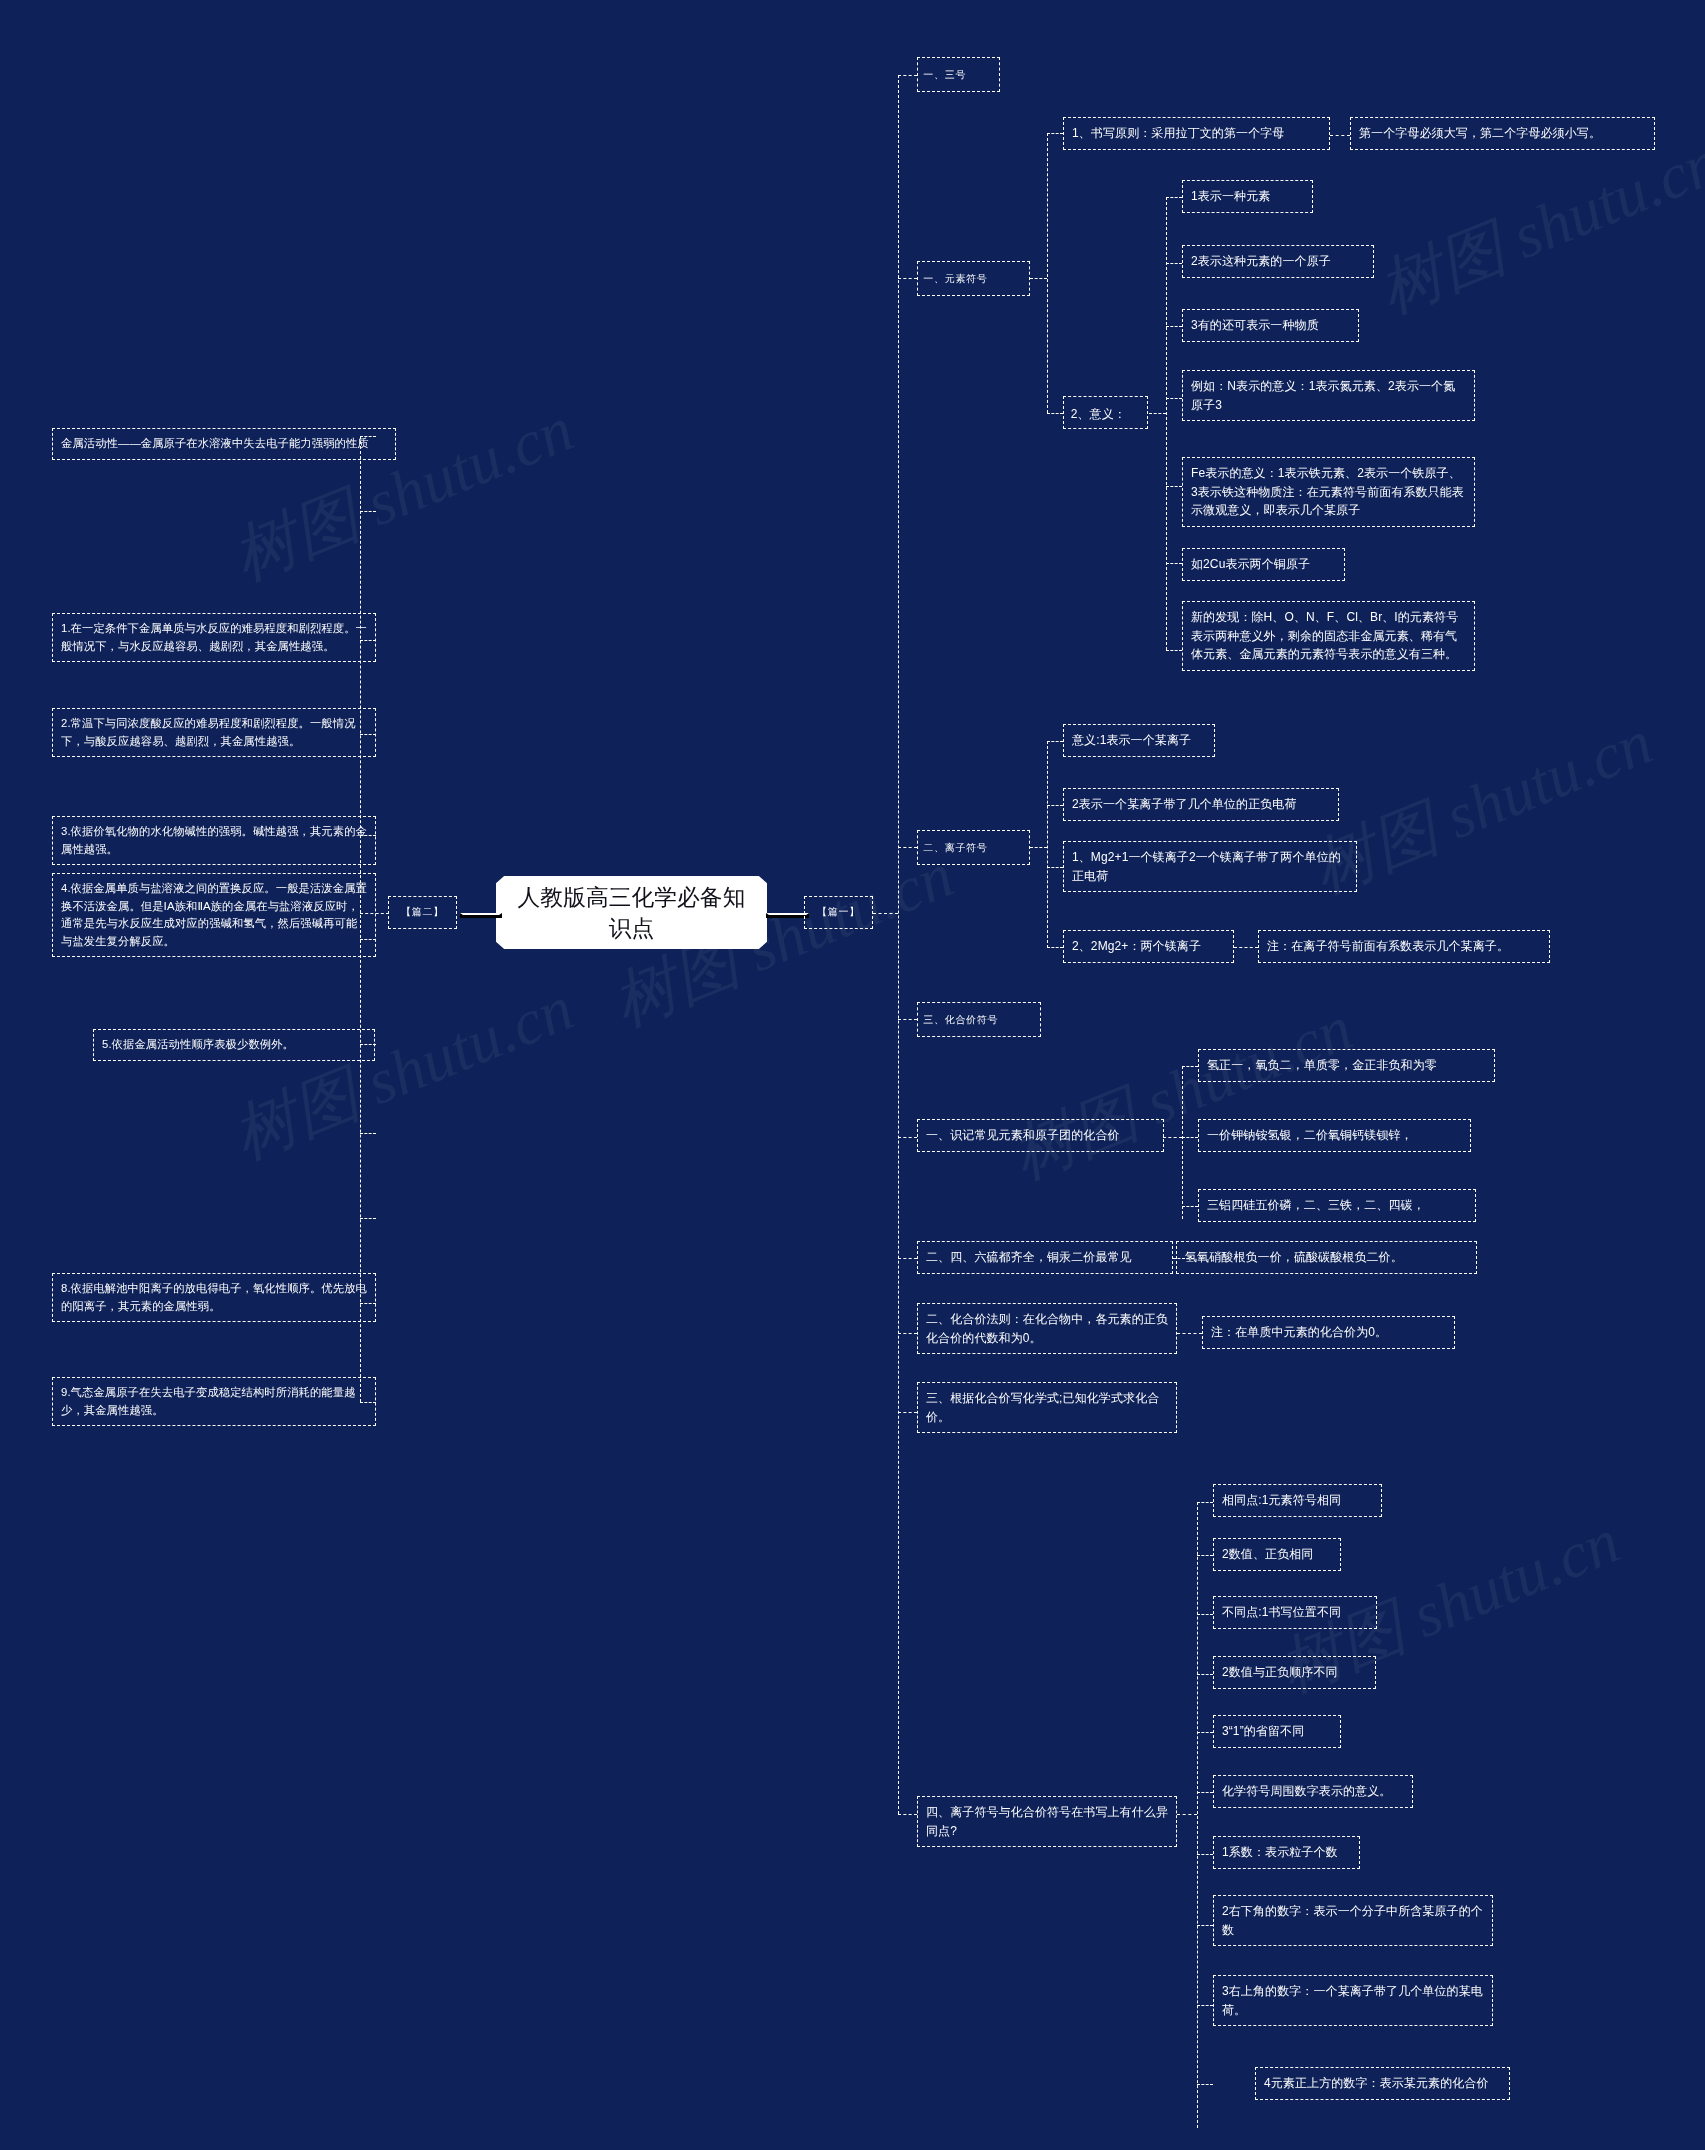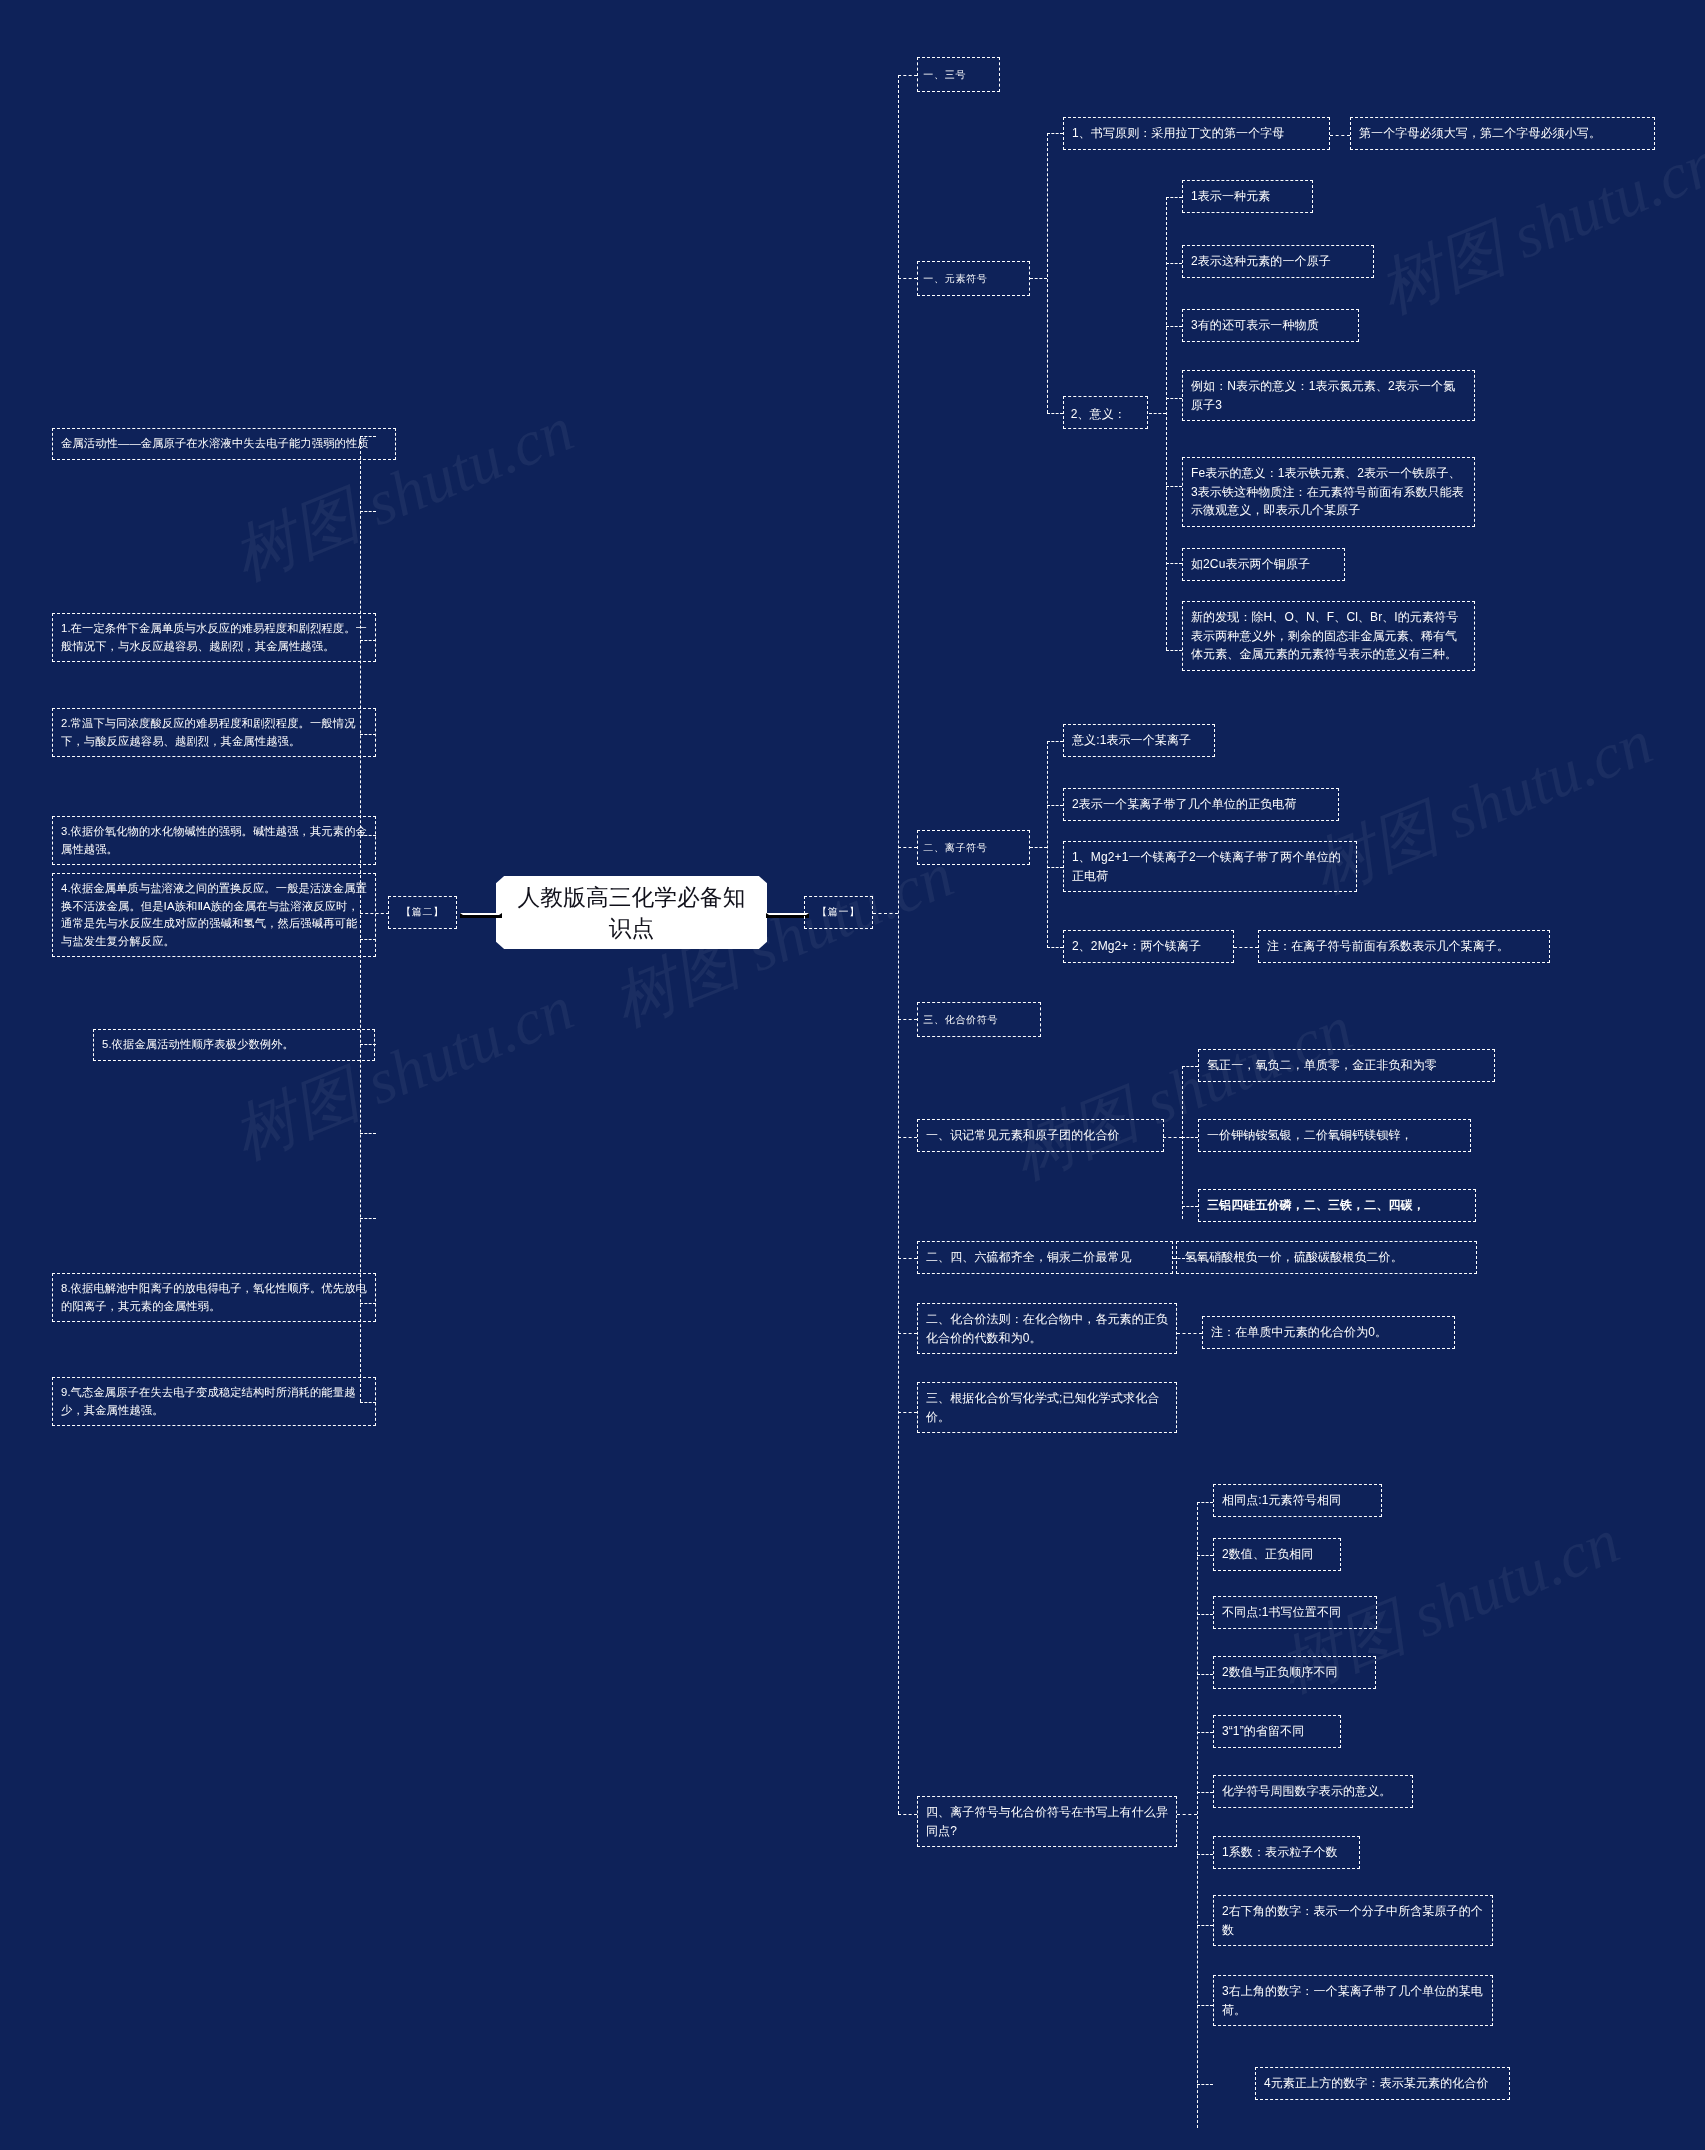--- a/index.html
+++ b/index.html
@@ -175,21 +175,21 @@
   <div class="node mid" style="left:917px;top:1119px;width:247px;">一、识记常见元素和原子团的化合价</div>
 
   <div class="link" style="left:1163px;top:1137px;width:18.7px;"></div>
   <div class="link v" style="left:1182px;top:1066px;height:153px;"></div>
   <div class="link" style="left:1182px;top:1066px;width:16px;"></div>
   <div class="link" style="left:1182px;top:1137px;width:16px;"></div>
   <div class="link" style="left:1182px;top:1206px;width:16px;"></div>
 
   <div class="node mid" style="left:1198px;top:1049px;width:297px;">氢正一，氧负二，单质零，金正非负和为零</div>
   <div class="node mid" style="left:1198px;top:1119px;width:273px;">一价钾钠铵氢银，二价氧铜钙镁钡锌，</div>
-  <div class="node mid" style="left:1198px;top:1189px;width:278px;font-weight:bold;">三铝四硅五价磷，二、三铁，二、四碳，</div>
+  <div class="node mid" style="left:1198px;top:1189px;width:278px;">三铝四硅五价磷，二、三铁，二、四碳，</div>
 
   <div class="node mid" style="left:917px;top:1241px;width:256px;">二、四、六硫都齐全，铜汞二价最常见</div>
   <div class="link" style="left:1173px;top:1258px;width:21.3px;"></div>
   <div class="node mid" style="left:1176px;top:1241px;width:301px;">氢氧硝酸根负一价，硫酸碳酸根负二价。</div>
 
   <div class="node mid" style="left:917px;top:1303px;width:260px;">二、化合价法则：在化合物中，各元素的正负化合价的代数和为0。</div>
   <div class="link" style="left:1177px;top:1333px;width:25px;"></div>
   <div class="node mid" style="left:1202px;top:1316px;width:253px;">注：在单质中元素的化合价为0。</div>
 
   <div class="node mid" style="left:917px;top:1382px;width:260px;">三、根据化合价写化学式;已知化学式求化合价。</div>

